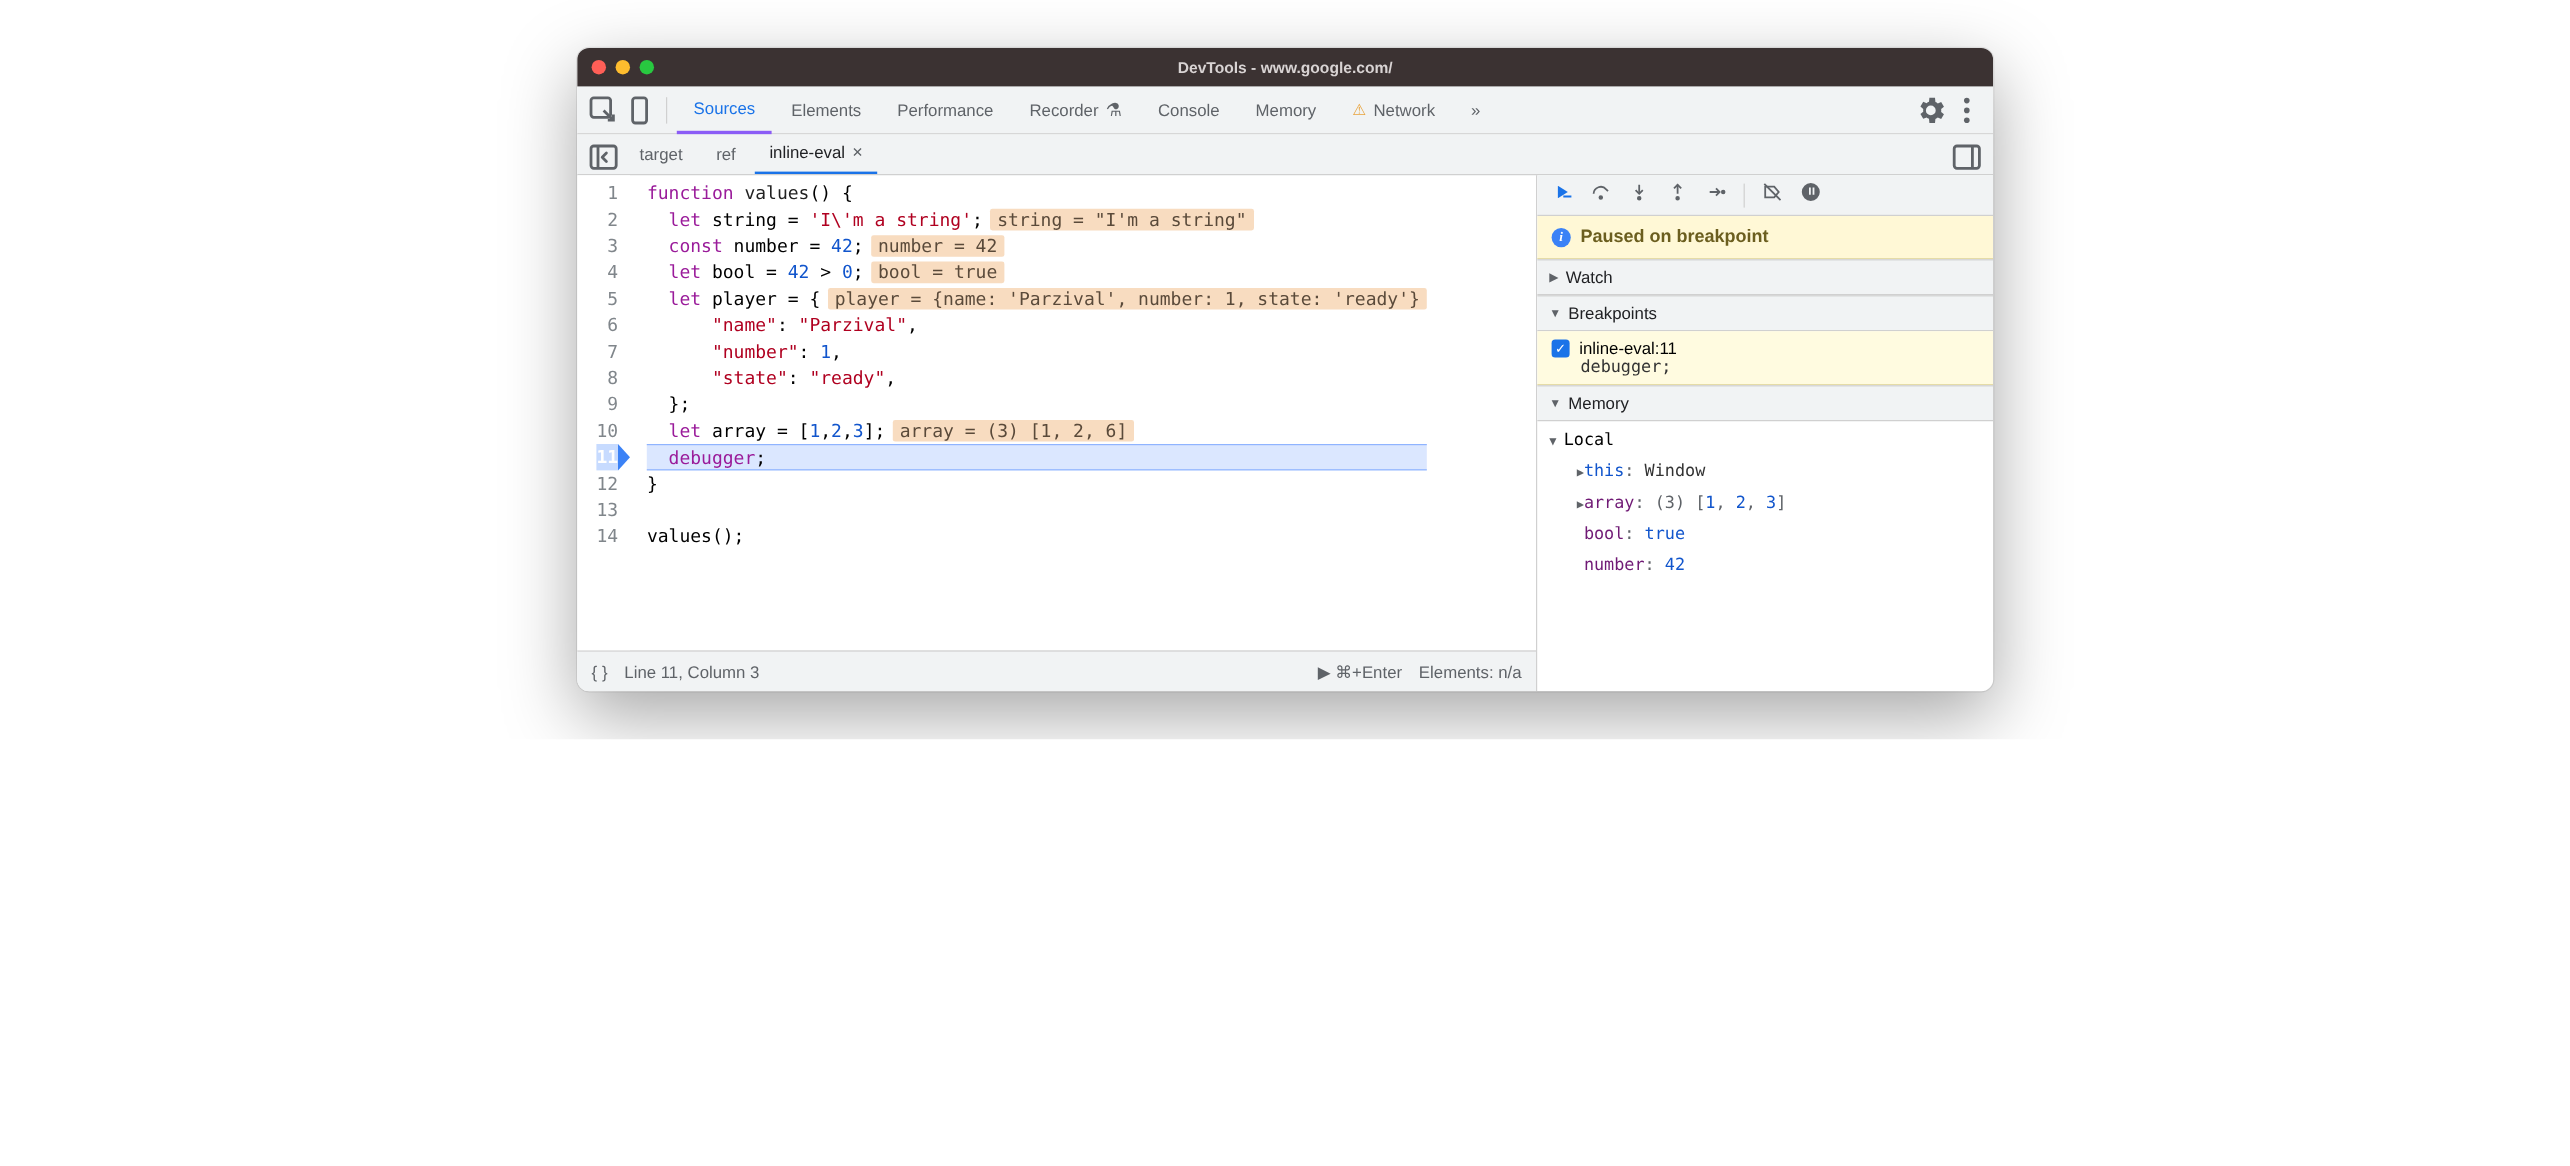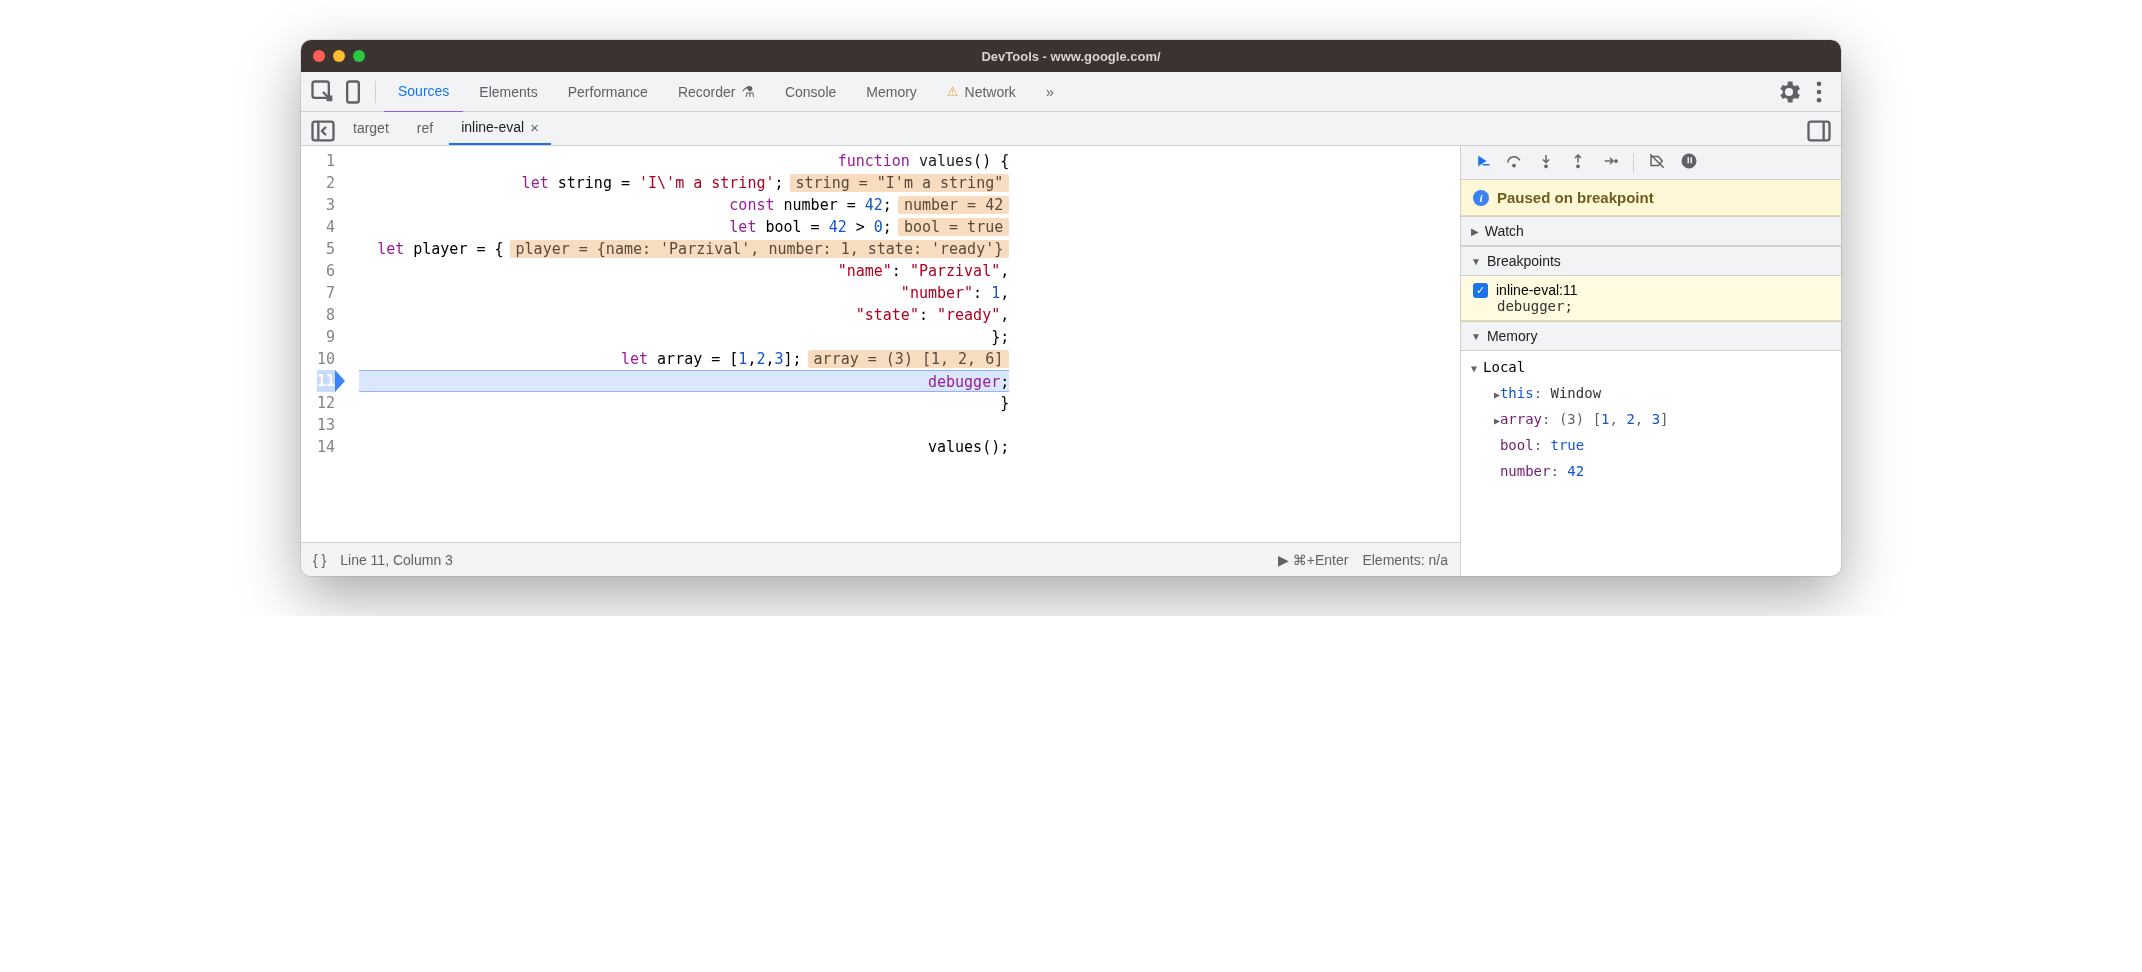--- a/index.html
+++ b/index.html
@@ -3,21 +3,21 @@
 <meta charset="utf-8">
 <style>
   * { box-sizing: border-box; margin: 0; padding: 0; }
   body {
     font-family: -apple-system, 'Helvetica Neue', Arial, sans-serif;
     background: #fff;
     display: flex; justify-content: center; align-items: flex-start;
     padding: 40px;
   }
   .window {
-    width: 1540px;
+    width: 1180px;
     border-radius: 10px;
     overflow: hidden;
     box-shadow: 0 20px 60px rgba(0,0,0,.35), 0 0 0 1px rgba(0,0,0,.08);
     background: #fff;
     display: flex; flex-direction: column;
   }
   .titlebar {
     background: #3b3232;
     height: 32px;
     display: flex; align-items: center;
@@ -32,21 +32,21 @@
   .title { position:absolute; left:0; right:0; text-align:center; color:#d8d3d3; font-size:13px; font-weight:600; pointer-events:none; }
 
   .tabbar {
     display:flex; align-items:center; height:40px;
     border-bottom:1px solid #d0d0d0; background:#f1f3f4;
     padding:0 8px; gap:2px;
   }
   .tb-icon { width:28px; display:flex; justify-content:center; color:#5f6368; font-size:16px; }
   .tb-sep { width:1px; height:22px; background:#d0d0d0; margin:0 6px; }
   .tab { padding:0 14px; height:40px; display:flex; align-items:center; font-size:14px; color:#5f6368; gap:6px; cursor:pointer; }
-  .tab.active { color:#1a73e8; border-bottom:1px solid #8b5cf6; font-weight:500; }
+  .tab.active { color:#1a73e8; border-bottom:3px solid #8b5cf6; font-weight:500; }
   .warn-ic { color:#e8a33d; font-size:13px; }
   .tabbar .spacer { flex:1; }
 
   .subtabs {
     display:flex; align-items:flex-end; height:34px;
     border-bottom:1px solid #d0d0d0; background:#f1f3f4;
     padding:0 8px; gap:4px;
   }
   .sub { padding:0 12px; height:34px; display:flex; align-items:center; font-size:14px; color:#5f6368; gap:6px; cursor:pointer; }
   .sub.active { border-bottom:2px solid #1a73e8; color:#202124; }
@@ -58,21 +58,21 @@
 
   .code-area { flex:1; display:flex; overflow:auto; font-family: Menlo, Consolas, monospace; font-size:15px; }
   .gutter { background:#fff; text-align:right; color:#80868b; padding:4px 10px 4px 16px; user-select:none; position:relative; }
   .gutter .ln { height:22px; line-height:22px; }
   .gutter .ln.exec { background:#c7dbff; color:#fff; font-weight:600; position:relative; }
   .gutter .ln.exec::after {
     content:''; position:absolute; right:-10px; top:0; width:0; height:0;
     border-top:11px solid transparent; border-bottom:11px solid transparent; border-left:10px solid #3b82f6;
   }
   .code { padding:4px 0 4px 14px; }
-  .cl { height:22px; line-height:22px; white-space:pre;text-align:right; }
+  .cl { height:22px; line-height:22px; white-space:pre; }
   .cl.execline { background:#dbe7ff; border-top:1px solid #8fb4ff; border-bottom:1px solid #8fb4ff; }
   .kw { color:#9a1b9a; }
   .fn { color:#222; }
   .num { color:#1155cc; }
   .str { color:#b00020; }
   .prop { color:#b00020; }
   .inline { background:#f8dcc0; color:#5a4a3a; padding:0 6px; margin-left:6px; border-radius:2px; }
 
   .statusbar {
     height:34px; border-top:1px solid #d0d0d0; background:#f1f3f4;

